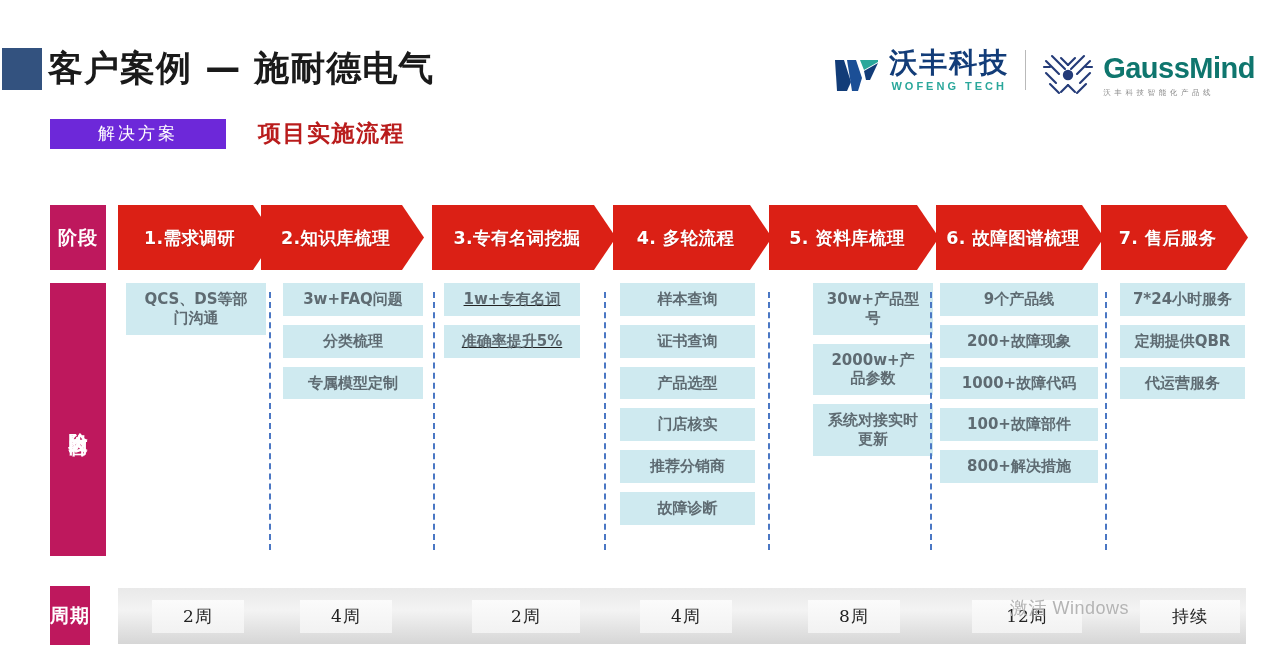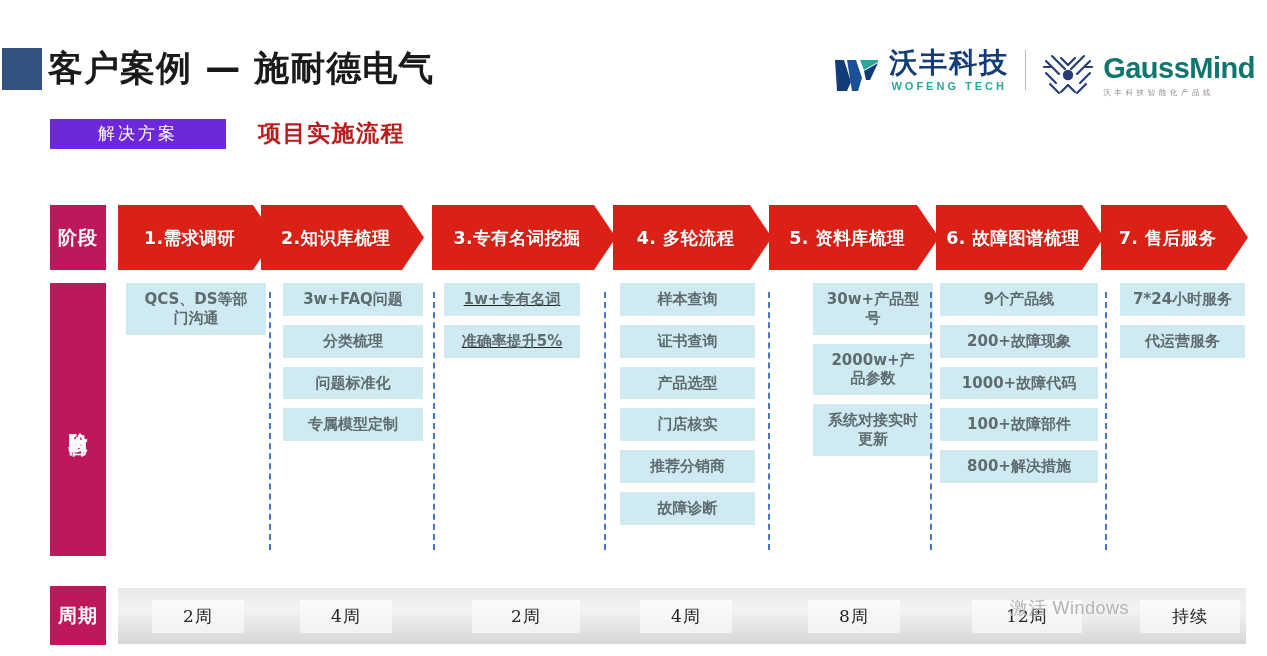--- a/index.html
+++ b/index.html
@@ -81,21 +81,21 @@
   #label-stage{
     left:50px; top:205px; width:56px; height:65px;
     font-size:19px; line-height:1.05; letter-spacing:1px;
   }
   #label-content{
     left:50px; top:283px; width:56px; height:273px;
     font-size:19px; line-height:1.15; letter-spacing:1px;
     writing-mode:vertical-rl; text-orientation:upright;
   }
   #label-period{
-    left:50px; top:586px; width:56px; height:59px;
+    left:50px; top:586px; width:40px; height:59px;
     font-size:19px; line-height:1.05; letter-spacing:1px;text-align:right;
   }
 
   
   .arrow{
     position:absolute; top:205px; height:65px;
     background:#db2015;
     display:flex; align-items:center; justify-content:center;
     color:#ffffff; font-weight:bold; font-size:17.5px;
     letter-spacing:0.4px; white-space:nowrap;
@@ -235,21 +235,20 @@
         <span>7. 售后服务</span>
       </div>
     </div>
   <div id="columns-layer">
       <div class="col" style="left: 126px; width: 140px;">
         <div class="chip">QCS、DS等部门沟通</div>
       </div>
       <div class="col" style="left: 283px; width: 140px;">
         <div class="chip">3w+FAQ问题</div>
         <div class="chip">分类梳理</div>
-        <div class="chip">问题标准化</div>
         <div class="chip">专属模型定制</div>
       </div>
       <div class="col" style="left: 444px; width: 136px; text-decoration: underline;">
         <div class="chip">1w+专有名词</div>
         <div class="chip">准确率提升5%</div>
       </div>
       <div class="col" style="left: 620px; width: 135px;">
         <div class="chip">样本查询</div>
         <div class="chip">证书查询</div>
         <div class="chip">产品选型</div>
@@ -264,20 +263,21 @@
       </div>
       <div class="col" style="left: 940px; width: 158px;">
         <div class="chip">9个产品线</div>
         <div class="chip">200+故障现象</div>
         <div class="chip">1000+故障代码</div>
         <div class="chip">100+故障部件</div>
         <div class="chip">800+解决措施</div>
       </div>
       <div class="col" style="left: 1120px; width: 125px;">
         <div class="chip">7*24小时服务</div>
+        <div class="chip">定期提供QBR</div>
         <div class="chip">代运营服务</div>
       </div>
     </div>
   <div id="seps-layer">
       <div class="vsep" style="left: 269px;"></div>
       <div class="vsep" style="left: 433px;"></div>
       <div class="vsep" style="left: 604px;"></div>
       <div class="vsep" style="left: 768px;"></div>
       <div class="vsep" style="left: 930px;"></div>
       <div class="vsep" style="left: 1105px;"></div>

